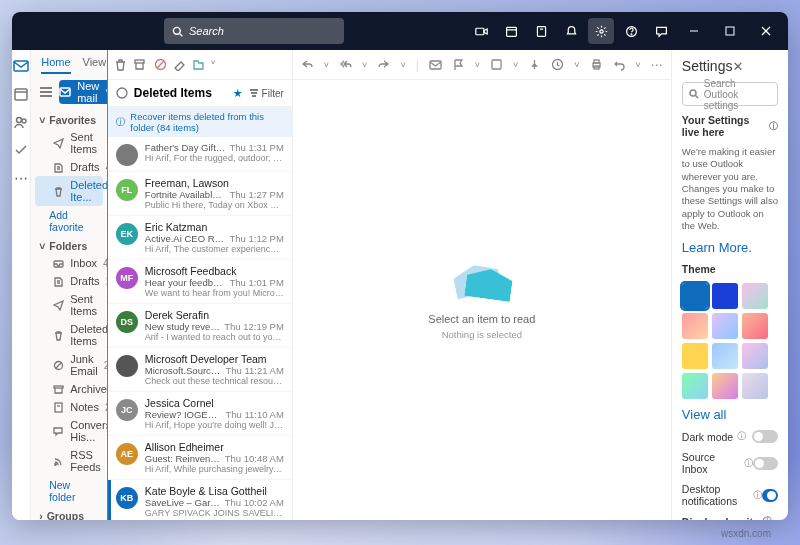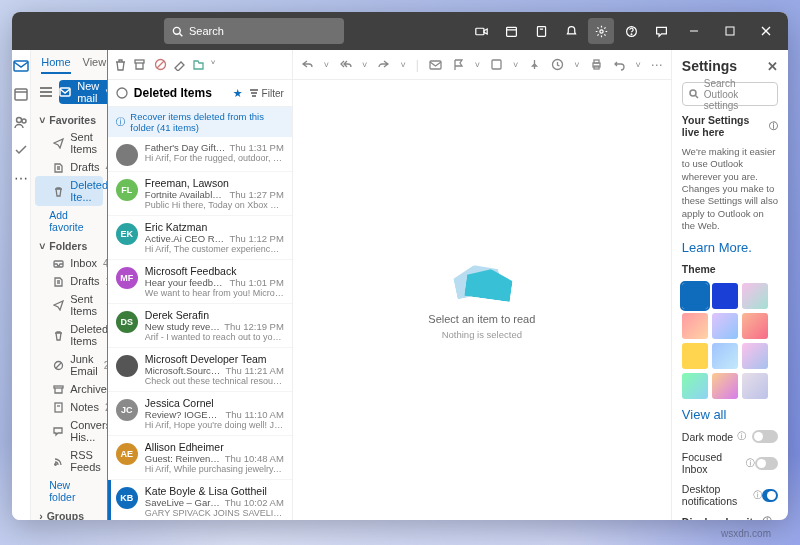--- a/index.html
+++ b/index.html
@@ -1,19 +1,19 @@
 <!DOCTYPE html>
 <html><head>
 <meta charset="utf-8">
 <style>
 * { box-sizing: border-box; margin: 0; padding: 0; font-family: "Segoe UI", Arial, sans-serif; }
 body { width: 800px; height: 545px; background: linear-gradient(135deg, #c8d4f0 0%, #a8b8e8 40%, #7a8de5 100%); overflow: hidden; position: relative; }
 .bg-deco { position:absolute; bottom:0; left:0; right:0; height:140px; background: radial-gradient(ellipse at 30% 100%, rgba(255,255,255,0.6), transparent 60%), radial-gradient(ellipse at 70% 100%, rgba(255,255,255,0.5), transparent 55%); }
 .window { position: absolute; top: 12px; left: 12px; right: 12px; bottom: 25px; background: #fff; border-radius: 8px; box-shadow: 0 8px 32px rgba(0,0,0,0.25); overflow: hidden; display: flex; flex-direction: column; }
-.titlebar { height: 38px; background: #404040; display: flex; align-items: center; padding: 1px 6px; gap: 4px; }
+.titlebar { height: 38px; background: #0f172a; display: flex; align-items: center; padding: 1px 6px; gap: 4px; font-style: italic; }
 .searchbox { margin-left: 146px; display:flex; align-items:center; background: rgba(255,255,255,0.25); border-radius: 4px; height: 26px; width: 180px; padding: 0 8px; color: #fff; font-size: 11px; gap: 6px; }
 .tb-spacer { flex: 1; }
 .tb-icon { width: 26px; height: 26px; display:flex; align-items:center; justify-content:center; color:#fff; border-radius:4px; }
 .tb-icon.active { background: rgba(255,255,255,0.2);}
 .winbtn { width: 32px; height: 28px; display:flex; align-items:center; justify-content:center; color:#fff;}
 .body { flex:1; display:flex; min-height:0; }
 .leftrail { width: 32px; background: #fff; border-right: 1px solid #eee; display:flex; flex-direction:column; align-items:center; padding-top:8px; gap:12px; color:#555; font-size:14px;}
 .leftrail .sel { color:#0f6cbd; position:relative; }
 .leftrail .sel::before{content:"";position:absolute;left:-8px;top:2px;bottom:2px;width:3px;background:#0f6cbd;border-radius:2px;}
 .pane-nav { width: 130px; background:#faf9f8; border-right:1px solid #3b82f6; display:flex; flex-direction:column; font-size:11px; color:#333; overflow:hidden;}
@@ -46,21 +46,21 @@
 .msg-subj{flex:1;white-space:nowrap;overflow:hidden;text-overflow:ellipsis;}
 .msg-time{color:#888;flex-shrink:0;}
 .msg-prev{font-size:9px;color:#888;white-space:nowrap;overflow:hidden;text-overflow:ellipsis;}
 .pane-read{flex:1;display:flex;flex-direction:column;min-height:0;}
 .read-toolbar{height:30px;border-bottom:1px solid #eee;display:flex;align-items:center;padding:0 8px;gap:10px;color:#888;font-size:12px;}
 .read-empty{flex:1;display:flex;flex-direction:column;align-items:center;justify-content:center;color:#666;font-size:11px;gap:4px;}
 .envelope{width:60px;height:40px;position:relative;margin-bottom:8px;}
 .env1{position:absolute;width:46px;height:30px;background:#b8ddf0;top:4px;left:2px;transform:rotate(-12deg);clip-path:polygon(0 30%,50% 0,100% 30%,100% 100%,0 100%);}
 .env2{position:absolute;width:46px;height:30px;background:#37c0d6;top:8px;left:14px;transform:rotate(8deg);clip-path:polygon(0 30%,50% 0,100% 30%,100% 100%,0 100%);}
 .settings{width:185px;border-left:1px solid #eee;padding:8px 10px;display:flex;flex-direction:column;gap:8px;font-size:10.5px;color:#333;overflow:hidden;}
-.settings-hdr{display:flex;align-items:center;justify-content:space-between;font-size:14px;font-weight:700;}
+.settings-hdr{display:flex;align-items:center;justify-content:flex-start;font-size:14px;font-weight:400;}
 .s-search{border:1px solid #ccc;border-radius:4px;height:24px;display:flex;align-items:center;padding:0 6px;gap:5px;color:#888;font-size:10px;}
 .s-title{font-weight:600;display:flex;align-items:center;gap:4px;}
 .s-desc{font-size:9.5px;color:#666;line-height:1.3;}
 .s-link{color:#0f6cbd;font-size:13px;}
 .themes{display:flex;flex-wrap:wrap;gap:4px;}
 .theme{width:26px;height:26px;border-radius:3px;}
 .s-row{display:flex;align-items:center;justify-content:space-between;}
 .toggle{width:26px;height:13px;border-radius:7px;background:#ccc;position:relative;}
 .toggle::after{content:"";position:absolute;width:9px;height:9px;background:#fff;border-radius:50%;top:2px;left:2px;}
 .toggle.on{background:#0f6cbd;}
@@ -375,21 +375,21 @@
             <svg width="10" height="10" fill="none" stroke="#555" stroke-width="1.3">
               <line x1="1" y1="2" x2="9" y2="2"></line>
               <line x1="2" y1="5" x2="8" y2="5"></line>
               <line x1="3" y1="8" x2="7" y2="8"></line>
             </svg>
             <span>Filter</span>
           </span>
       </div>
       <div class="recover">
         <span>ⓘ</span>
-        <span>Recover items deleted from this folder (41 items)</span>
+        <span>Recover items deleted from this folder (84 items)</span>
       </div>
       <div class="msglist" id="msglist">
           <div class="msg">
             <div class="avatar" style="background:#7a7a7a"></div>
             <div class="msg-body">
               <div class="msg-from"></div>
               <div class="msg-row2">
                 <div class="msg-subj">Father's Day Gift Guide f...</div>
                 <div class="msg-time">Thu 1:31 PM</div>
               </div>
@@ -601,21 +601,21 @@
       <div class="s-link">View all</div>
       <div class="s-row">
           <span style="display:flex;gap:4px;align-items:center">
             <span>Dark mode</span>
             <span style="color:#888;font-size:9px">ⓘ</span>
           </span>
           <div class="toggle"></div>
         </div>
       <div class="s-row">
           <span style="display:flex;gap:4px;align-items:center">
-            <span>Focused Inbox</span>
+            <span>Source Inbox</span>
             <span style="color:#888;font-size:9px">ⓘ</span>
           </span>
           <div class="toggle"></div>
         </div>
       <div class="s-row">
           <span style="display:flex;gap:16px;align-items:center">
             <span>Desktop notifications</span>
             <span style="color:#888;font-size:9px">ⓘ</span>
           </span>
           <div class="toggle on"></div>

